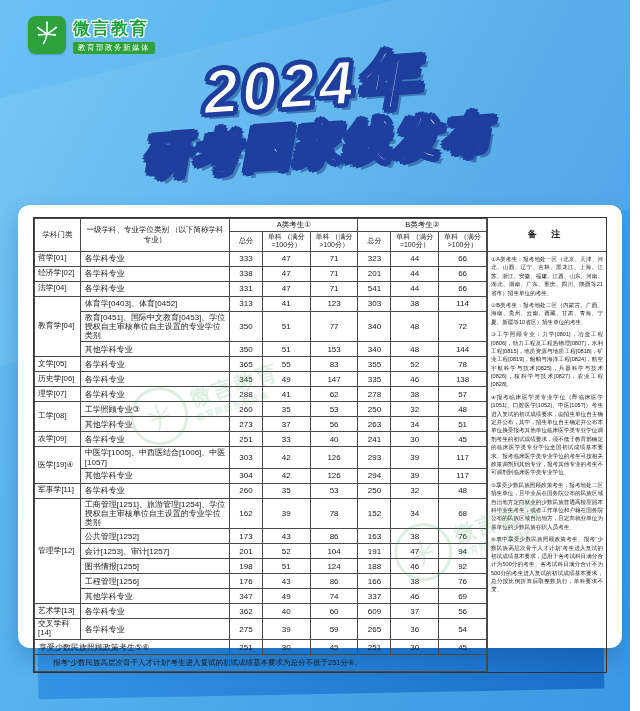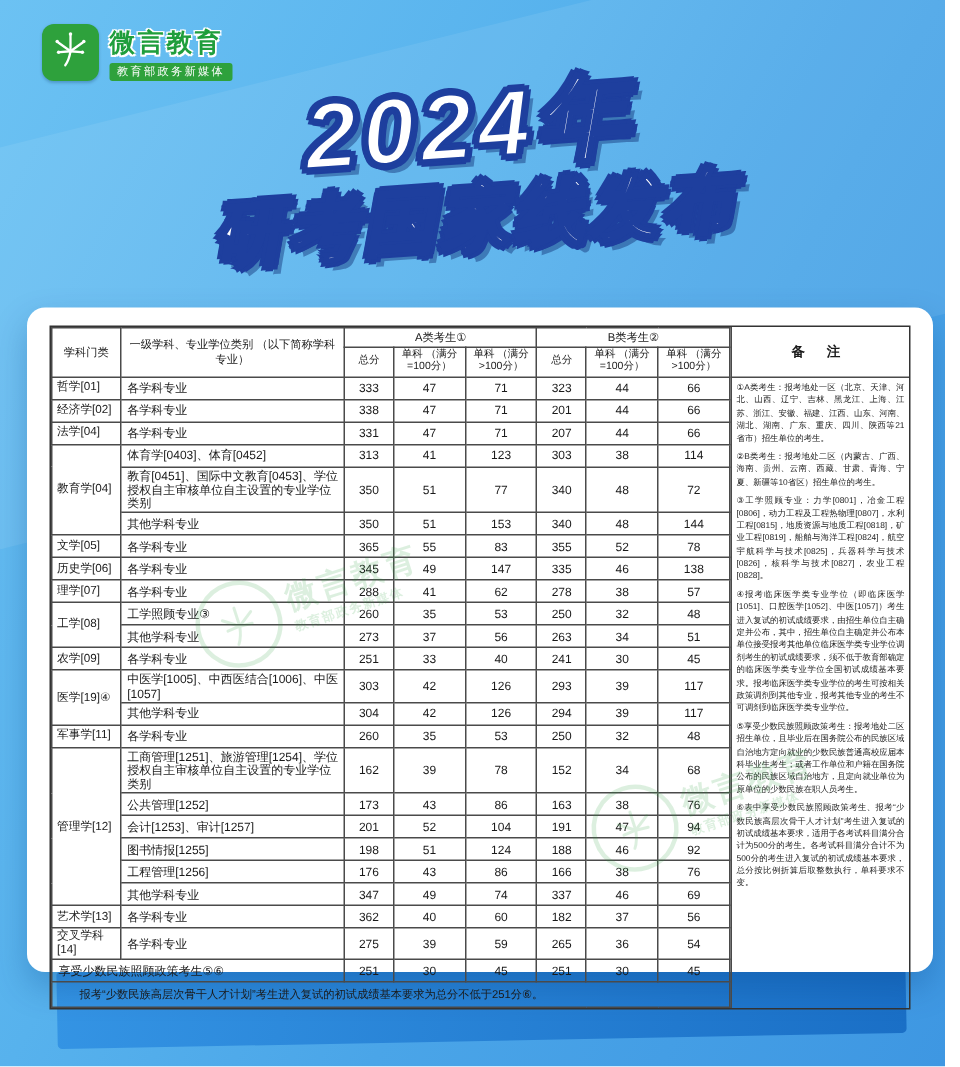--- a/index.html
+++ b/index.html
@@ -149,21 +149,21 @@
               <td class="num">201</td>
               <td class="num">44</td>
               <td class="num">66</td>
             </tr>
             <tr>
               <td rowspan="1" class="cat">法学[04]</td>
               <td class="subj">各学科专业</td>
               <td class="num">331</td>
               <td class="num">47</td>
               <td class="num">71</td>
-              <td class="num">207</td>
+              <td class="num">541</td>
               <td class="num">44</td>
               <td class="num">66</td>
             </tr>
             <tr>
               <td rowspan="3" class="cat">教育学[04]</td>
               <td class="subj">体育学[0403]、体育[0452]</td>
               <td class="num">313</td>
               <td class="num">41</td>
               <td class="num">123</td>
               <td class="num">303</td>
@@ -330,21 +330,21 @@
               <td class="num">337</td>
               <td class="num">46</td>
               <td class="num">69</td>
             </tr>
             <tr>
               <td rowspan="1" class="cat">艺术学[13]</td>
               <td class="subj">各学科专业</td>
               <td class="num">362</td>
               <td class="num">40</td>
               <td class="num">60</td>
-              <td class="num">182</td>
+              <td class="num">609</td>
               <td class="num">37</td>
               <td class="num">56</td>
             </tr>
             <tr>
               <td rowspan="1" class="cat">交叉学科[14]</td>
               <td class="subj">各学科专业</td>
               <td class="num">275</td>
               <td class="num">39</td>
               <td class="num">59</td>
               <td class="num">265</td>

